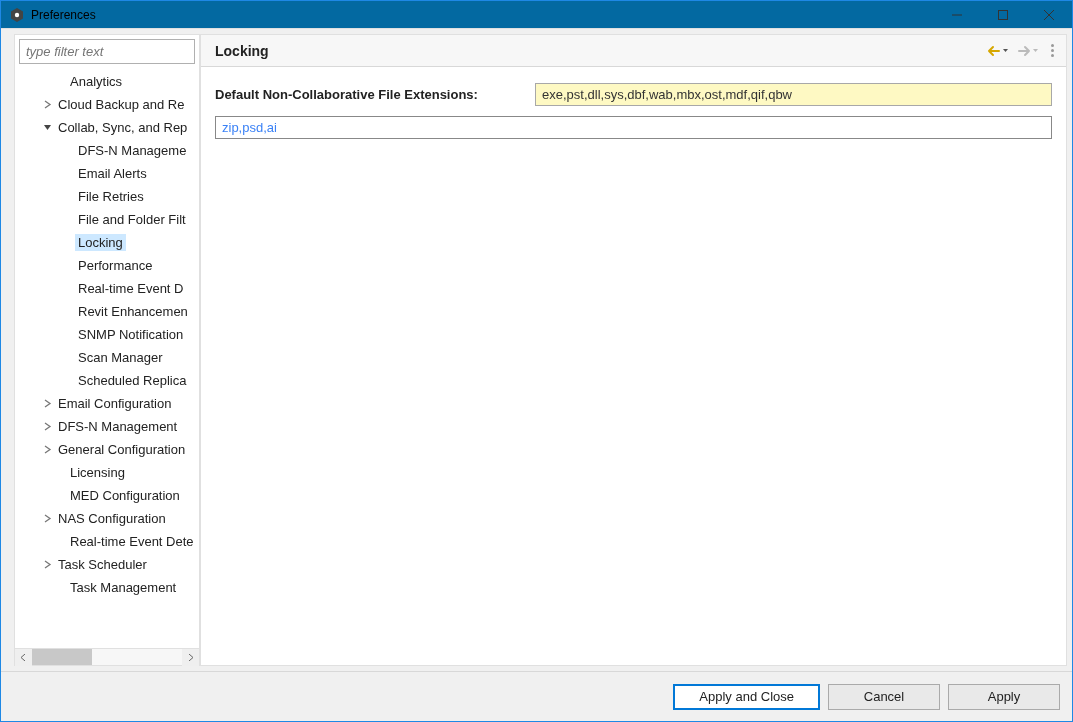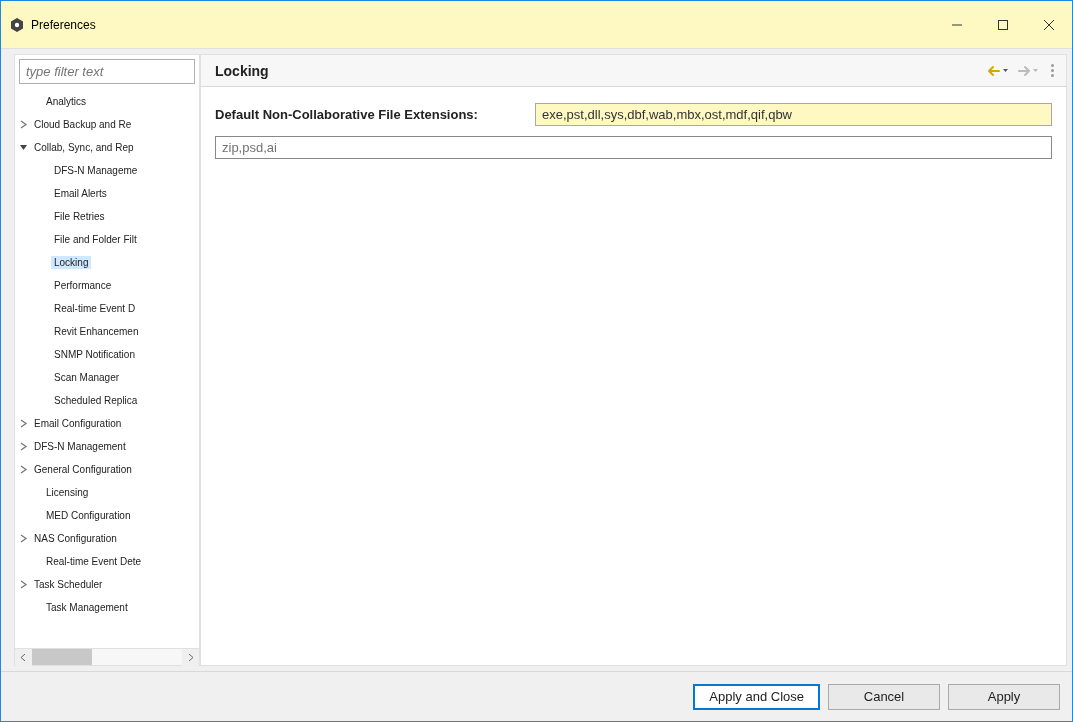--- a/index.html
+++ b/index.html
@@ -16,24 +16,24 @@
     }
     .window {
       width: 1073px;
       height: 722px;
       border: 1px solid #1e88e5;
       background: #fff;
       display: flex;
       flex-direction: column;
     }
     .titlebar {
-      height: 48px;
-      display: flex;
-      align-items: center;
-      background: #fef9c3;
+      height: 28px;
+      display: flex;
+      align-items: center;
+      background: #0369a1;
       border-bottom: 1px solid #e0e0e0;
     }
     .titlebar-left {
       display: flex;
       align-items: center;
       padding-left: 8px;
       gap: 6px;
     }
     .app-icon {
       width: 16px;
@@ -86,23 +86,24 @@
       padding: 4px 6px;
       border: 1px solid #b0b0b0;
       font-size: 13px;
       font-style: italic;
       color: #888;
       outline: none;
     }
     .tree {
       flex: 1;
       overflow: hidden;
-      font-size: 10px;
+      font-size: 13px;
       color: #222;
       padding-top: 2px;
+      padding-left: 24px;
     }
     .tree-item {
       display: flex;
       align-items: center;
       height: 23px;
       padding-left: 4px;
       white-space: nowrap;
       overflow: hidden;
       cursor: default;
     }
@@ -217,21 +218,21 @@
       width: 320px;
       font-size: 13px;
       color: #222;
       font-weight: bold;
     }
     .form-input {
       flex: 1;
       border: 1px solid #888;
       padding: 3px 6px;
       font-size: 13px;
-      color: #737373;
+      color: #3b82f6;
       background: #fff;
       outline: none;
     }
     .form-input[readonly] {
       background: #fef9c3;
       color: #333;
       border: 1px solid #a8a8a8;
     }
     .button-bar {
       height: 50px;
@@ -244,21 +245,21 @@
       background: #f0f0f0;
     }
     .btn {
       min-width: 112px;
       height: 26px;
       border: 1px solid #aaa;
       background: #e9e9e9;
       font-size: 13px;
       color: #222;
       cursor: pointer;
-      padding: 0 14px;
+      padding: 0 24px;
     }
     .btn.default {
       border: 2px solid #0178d7;
       background: #fff;
     }
   </style>
 </head>
 <body>
 
 <div class="window">

